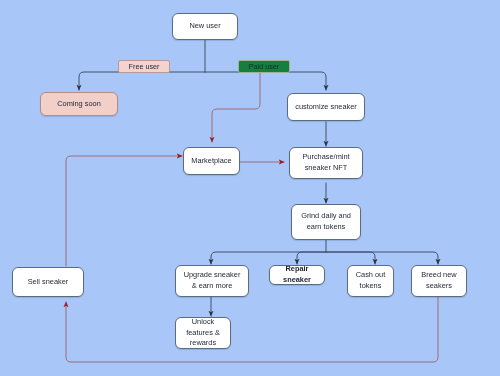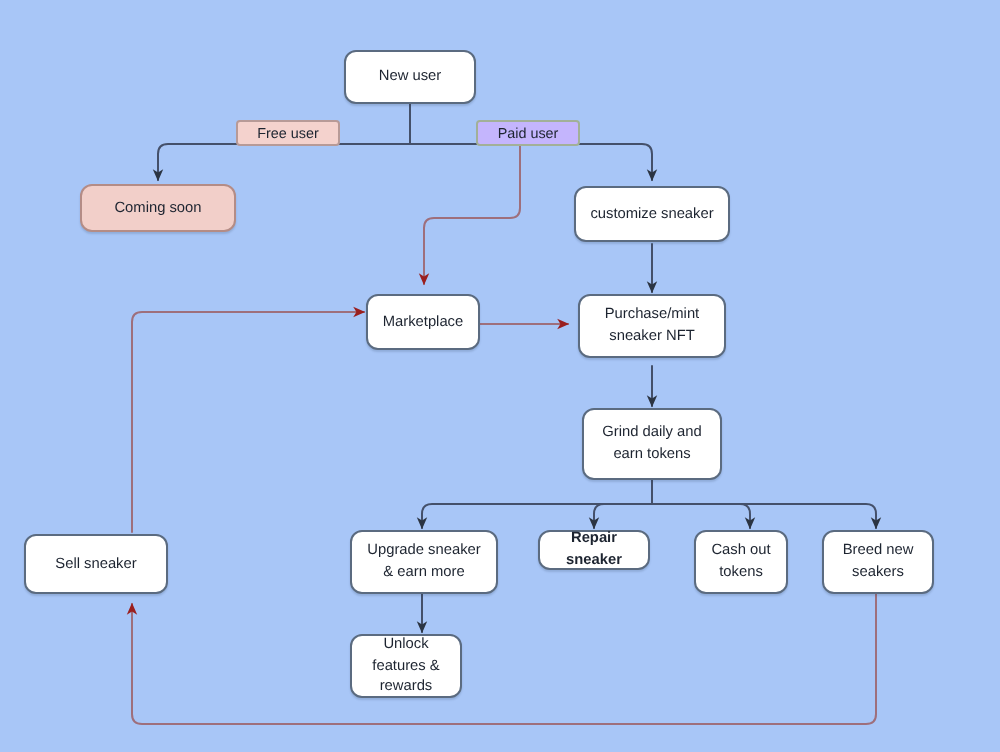--- a/index.html
+++ b/index.html
@@ -65,21 +65,21 @@
     justify-content: center;
     padding: 2px 4px;
     white-space: nowrap;
   }
   .label.pinklabel {
     background: #f4d2cd;
     border-color: #b79a97;
     text-align: center;
   }
   .label.greenlabel {
-    background: #c4b5fd;
+    background: #15803d;
     border-color: #a2b098;
     align-items: center;
   }
 </style>
 </head>
 <body>
 
 <div id="canvas">
 
   <svg id="edges" viewBox="0 0 500 376" xmlns="http://www.w3.org/2000/svg">
@@ -116,21 +116,21 @@
 
       <path d="M211,297 L211,316" stroke="#44506a" marker-end="url(#arrowDark)"></path>
 
       <path d="M438,297 L438,357 Q438,362 433,362 L71,362 Q66,362 66,357 L66,302" stroke="#9e6f7c" marker-end="url(#arrowRed)"></path>
 
       <path d="M66,266 L66,161 Q66,156 71,156 L182,156" stroke="#9e6f7c" marker-end="url(#arrowRed)"></path>
 
     </g>
   </svg>
 
-  <div class="node" style="left:172px; top:13px; width:66px; height:27px;margin-top:12px;">
+  <div class="node" style="left:172px; top:13px; width:66px; height:27px;">
     <span>New user</span>
   </div>
 
   <div class="node pink" style="left:40px; top:92px; width:78px; height:24px;">
     <span>Coming soon</span>
   </div>
 
   <div class="node" style="left:287px; top:93px; width:78px; height:28px;">
     <span>customize sneaker</span>
   </div>

